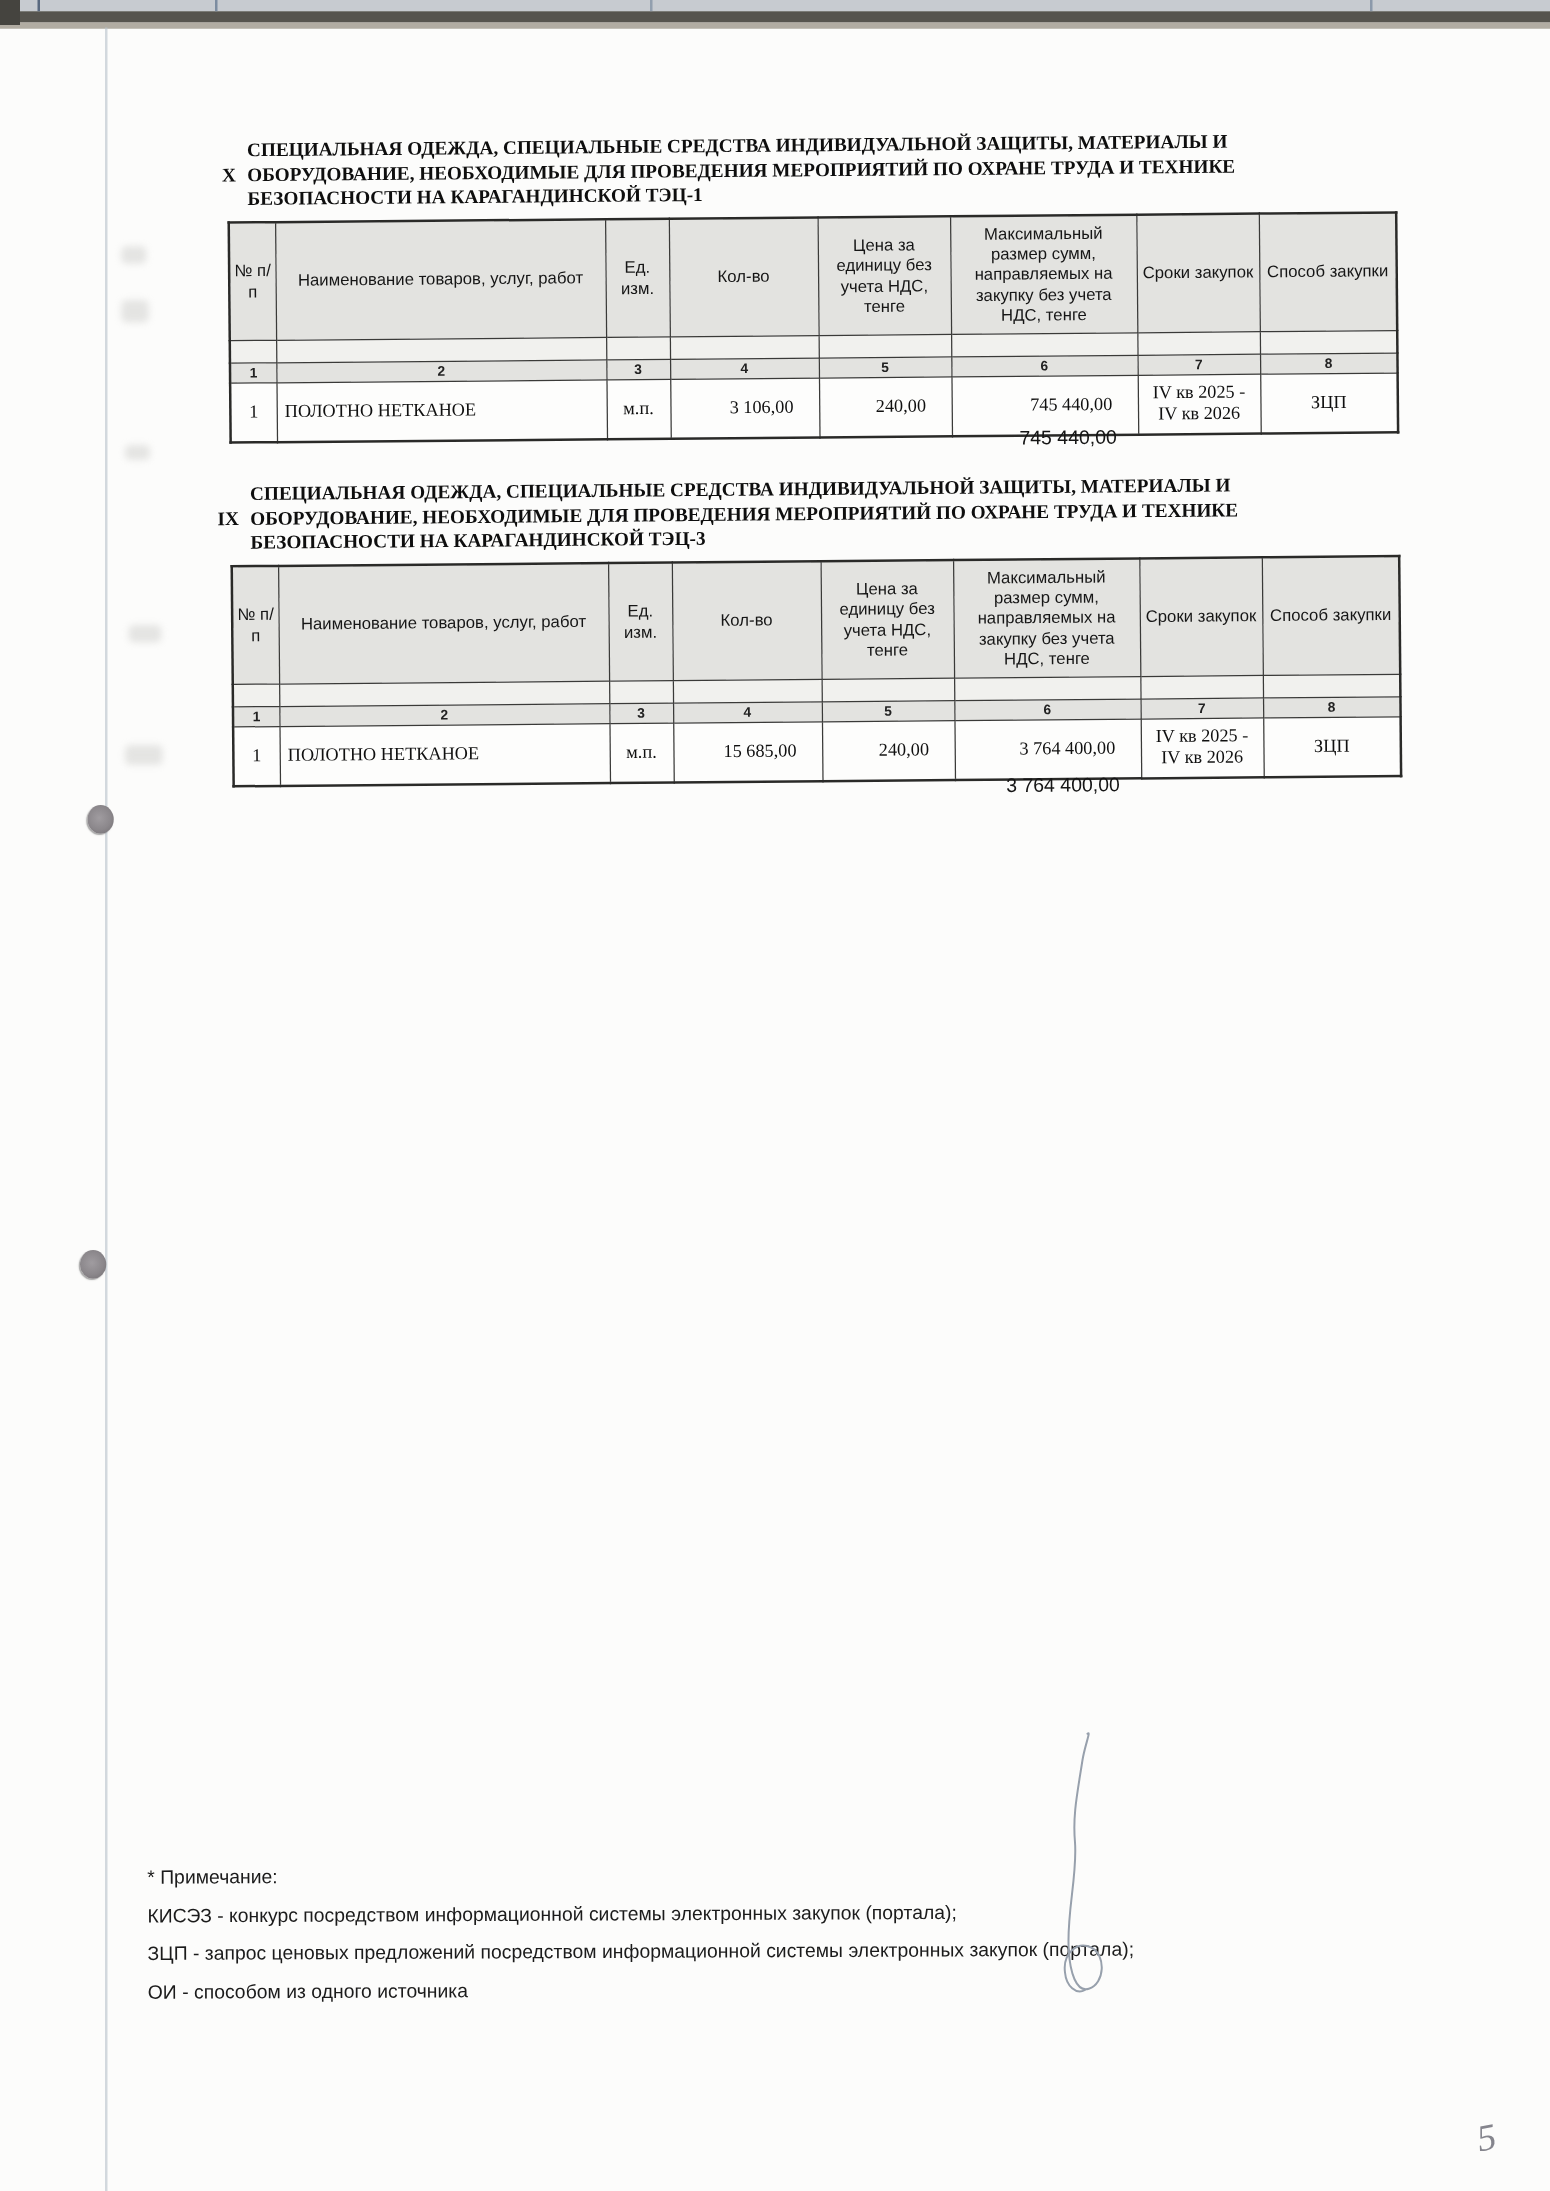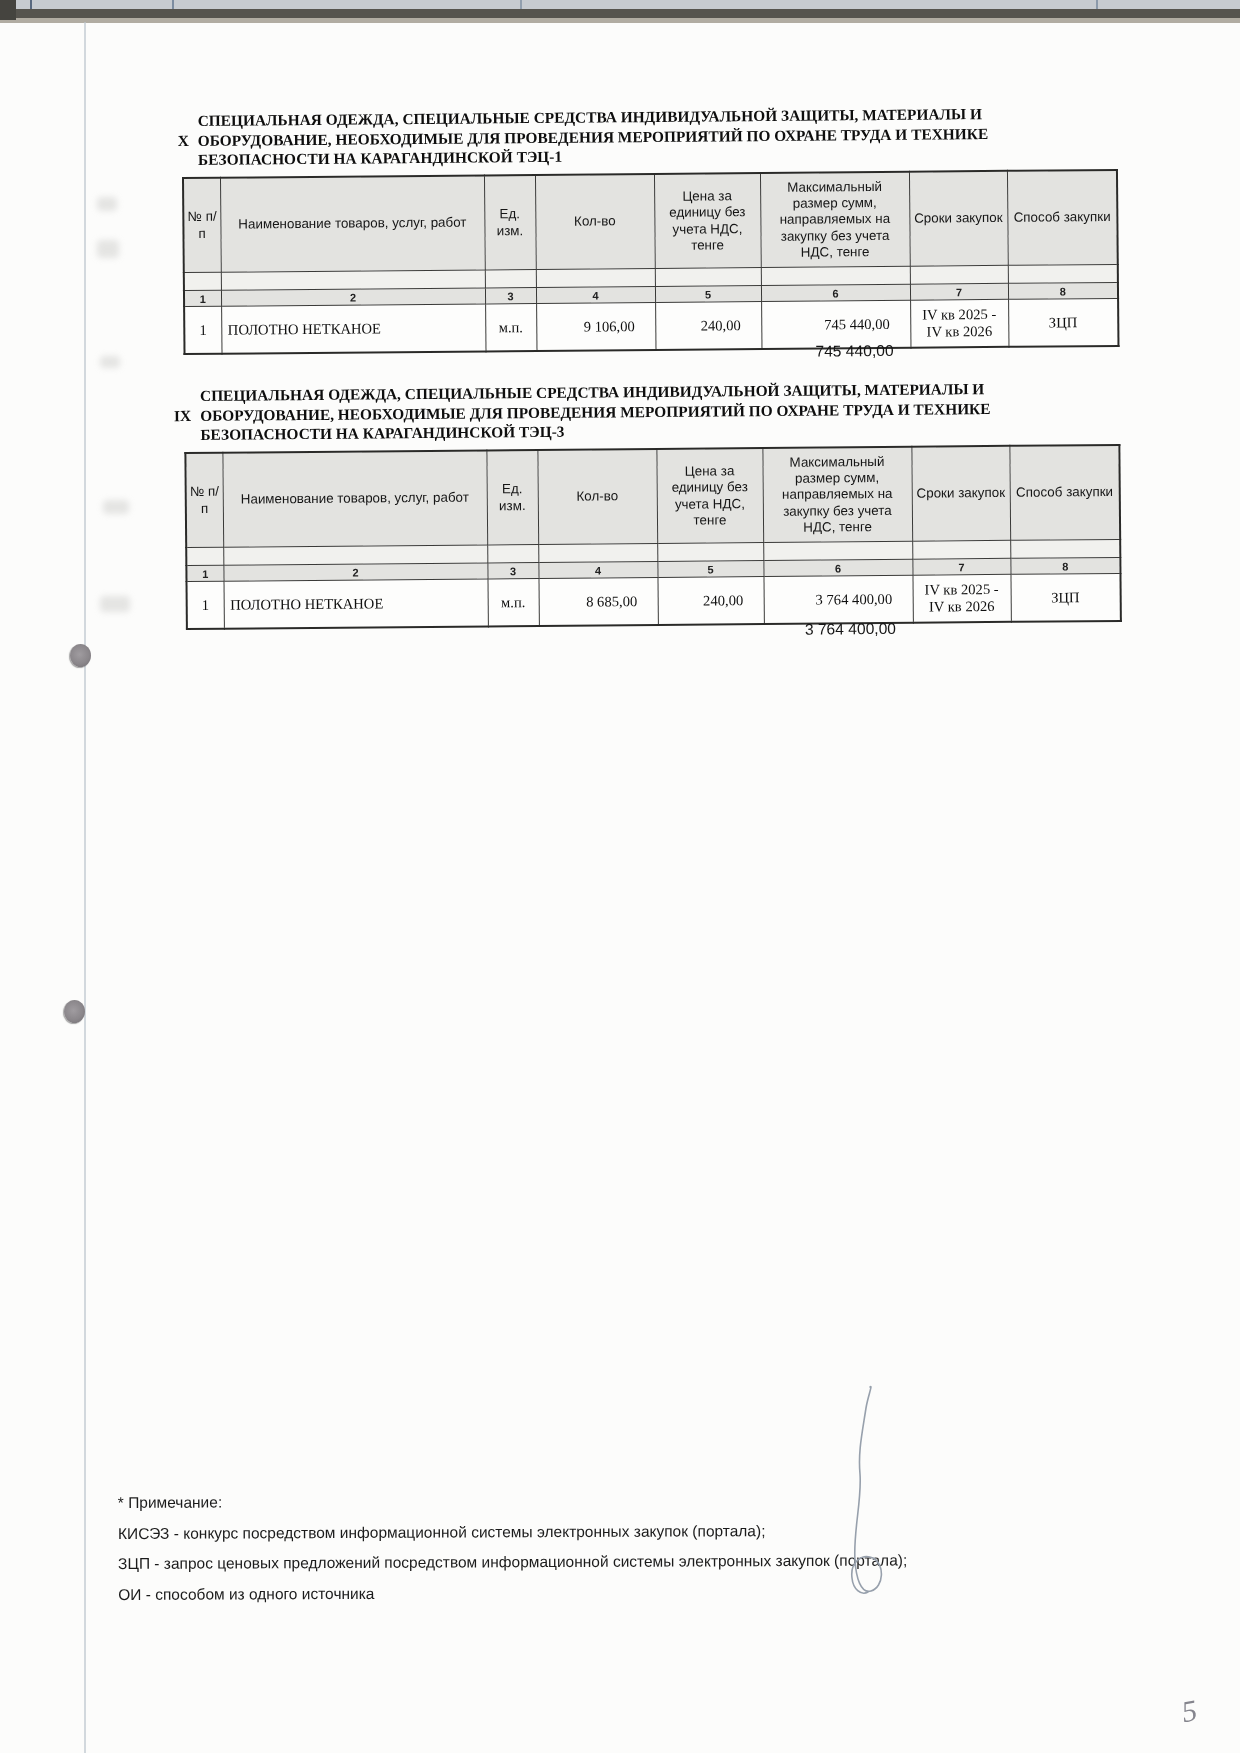--- a/index.html
+++ b/index.html
@@ -126,21 +126,21 @@
         <td>4</td>
         <td>5</td>
         <td>6</td>
         <td>7</td>
         <td>8</td>
       </tr>
       <tr class="data">
         <td class="c">1</td>
         <td class="l">ПОЛОТНО НЕТКАНОЕ</td>
         <td class="c">м.п.</td>
-        <td class="r">9 106,00</td>
+        <td class="r">3 106,00</td>
         <td class="r">240,00</td>
         <td class="r">745 440,00</td>
         <td class="c">IV кв 2025 - IV кв 2026</td>
         <td class="c">ЗЦП</td>
       </tr>
     </tbody>
       </table>
     <div class="total total1">745 440,00</div>
 
     <div class="heading h2">
@@ -187,21 +187,21 @@
         <td>4</td>
         <td>5</td>
         <td>6</td>
         <td>7</td>
         <td>8</td>
       </tr>
       <tr class="data">
         <td class="c">1</td>
         <td class="l">ПОЛОТНО НЕТКАНОЕ</td>
         <td class="c">м.п.</td>
-        <td class="r">8 685,00</td>
+        <td class="r">15 685,00</td>
         <td class="r">240,00</td>
         <td class="r">3 764 400,00</td>
         <td class="c">IV кв 2025 - IV кв 2026</td>
         <td class="c">ЗЦП</td>
       </tr>
     </tbody>
       </table>
     <div class="total total2">3 764 400,00</div>
 
   </div>

